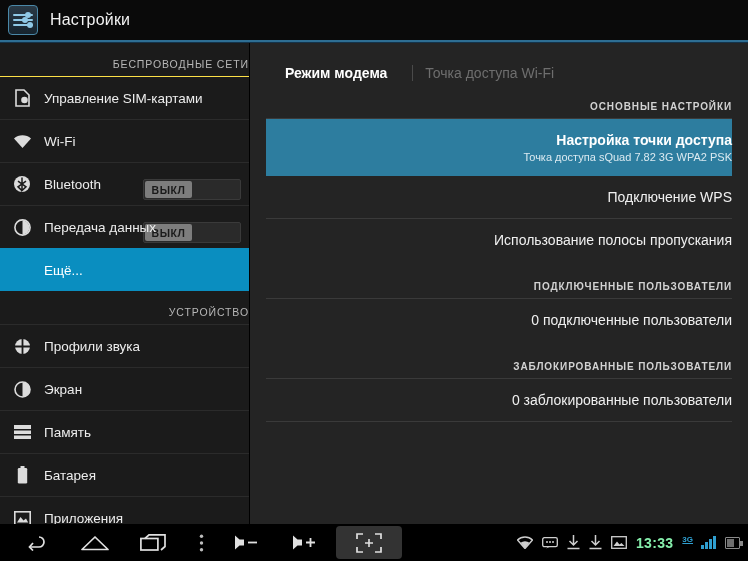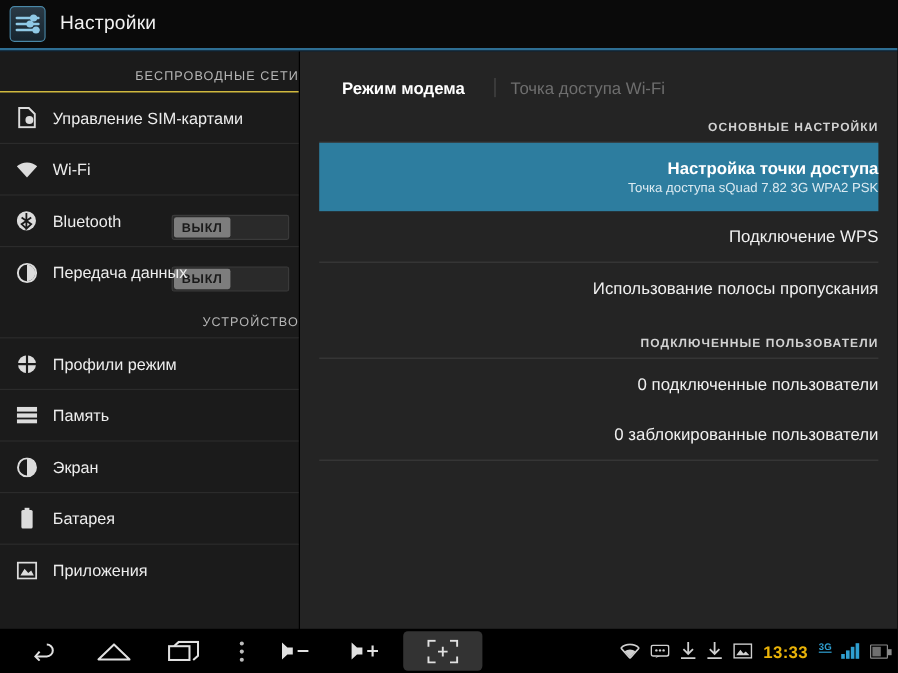--- a/index.html
+++ b/index.html
@@ -84,21 +84,21 @@
   .navbar { position: absolute; left: 0; bottom: 0; width: 748px; height: 37px;
             background: #000; display: flex; align-items: center; }
   .navbtns { display: flex; align-items: center; padding-left: 8px; gap: 0; }
   .nbtn { width: 58px; height: 37px; display: flex; align-items: center;
           justify-content: center; color: #e0e0e0; }
   .nbtn.small { width: 38px; }
   .nbtn.shot { width: 66px; height: 33px; background: #333; border-radius: 4px; }
   .status { margin-left: auto; display: flex; align-items: center;
             gap: 9px; padding-right: 8px; }
   .sic { color: #cfcfcf; display: flex; align-items: center; }
-  .clock { color: #eab308; font-size: 14px; font-weight: bold; letter-spacing: .3px; }
+  .clock { color: #86efac; font-size: 14px; font-weight: bold; letter-spacing: .3px; }
   .sig { display: flex; align-items: flex-end; gap: 1px; height: 13px; }
   .sig i { width: 3px; background: #2f9fd0; display: block; }
   .g3 { color: #2f9fd0; font-size: 8px; font-weight: bold; margin-right: -1px;
         align-self: flex-start; text-decoration: underline; }
   .batt { width: 15px; height: 12px; border: 1.5px solid #8a8a8a; border-radius: 1px;
           position: relative; }
   .batt::after { content:""; position: absolute; right: -4px; top: 3px; width: 3px;
                  height: 5px; background: #8a8a8a; }
   .batt i { position: absolute; left: 1px; top: 1px; bottom: 1px; width: 55%;
             background: #6f6f6f; display: block; }
@@ -169,56 +169,59 @@
       <div class="srow">
         <span class="ic">
           <svg width="17" height="17" viewBox="0 0 17 17">
               <circle cx="8.5" cy="8.5" r="7.6" fill="none" stroke="#dcdcdc" stroke-width="1.6"></circle>
               <path d="M8.5 1.6a6.9 6.9 0 0 1 0 13.8z" fill="#dcdcdc"></path>
             </svg>
         </span>
         <span class="lbl">Передача данных</span>
       </div>
 
+      <div class="srow sel">
+        <span class="lbl">Ещё...</span>
+      </div>
 
       <div class="sec-head">УСТРОЙСТВО</div>
 
       <div class="srow">
         <span class="ic">
           <svg width="17" height="17" viewBox="0 0 17 17">
               <circle cx="8.5" cy="8.5" r="7.5" fill="#dcdcdc"></circle>
               <path d="M8.5 0v17M0 8.5h17" stroke="#1b1b1b" stroke-width="1.8"></path>
             </svg>
         </span>
-        <span class="lbl">Профили режим</span>
+        <span class="lbl">Профили звука</span>
+      </div>
+
+      <div class="srow">
+        <span class="ic">
+          <svg width="17" height="17" viewBox="0 0 17 17">
+              <circle cx="8.5" cy="8.5" r="7.5" fill="none" stroke="#dcdcdc" stroke-width="1.6"></circle>
+              <path d="M8.5 1v15a7.5 7.5 0 0 0 0-15z" fill="#dcdcdc"></path>
+            </svg>
+        </span>
+        <span class="lbl">Экран</span>
       </div>
 
       <div class="srow">
         <span class="ic">
           <svg width="17" height="14" viewBox="0 0 17 14">
               <rect x="0" y="0" width="17" height="4" fill="#dcdcdc"></rect>
               <rect x="0" y="5.5" width="17" height="3.5" fill="#dcdcdc"></rect>
               <rect x="0" y="10.5" width="17" height="3.5" fill="#dcdcdc"></rect>
             </svg>
         </span>
         <span class="lbl">Память</span>
       </div>
 
       <div class="srow">
         <span class="ic">
-          <svg width="17" height="17" viewBox="0 0 17 17">
-              <circle cx="8.5" cy="8.5" r="7.5" fill="none" stroke="#dcdcdc" stroke-width="1.6"></circle>
-              <path d="M8.5 1v15a7.5 7.5 0 0 0 0-15z" fill="#dcdcdc"></path>
-            </svg>
-        </span>
-        <span class="lbl">Экран</span>
-      </div>
-
-      <div class="srow">
-        <span class="ic">
           <svg width="11" height="18" viewBox="0 0 11 18">
               <rect x="3.5" y="0" width="4" height="2" fill="#dcdcdc"></rect>
               <rect x="0.8" y="2" width="9.4" height="15.5" rx="1.3" fill="#dcdcdc"></rect>
             </svg>
         </span>
         <span class="lbl">Батарея</span>
       </div>
 
       <div class="srow">
         <span class="ic">
@@ -254,20 +257,21 @@
       <div class="mrow nb">
         <div class="mtitle">Использование полосы пропускания</div>
       </div>
 
       <div class="mhead">ПОДКЛЮЧЕННЫЕ ПОЛЬЗОВАТЕЛИ</div>
 
       <div class="mrow nb">
         <div class="mtitle">0 подключенные пользователи</div>
       </div>
 
+      <div class="mhead">ЗАБЛОКИРОВАННЫЕ ПОЛЬЗОВАТЕЛИ</div>
 
       <div class="mrow">
         <div class="mtitle">0 заблокированные пользователи</div>
       </div>
     </div>
   </div>
 
   <div class="navbar">
     <div class="navbtns">
       <span class="nbtn">

